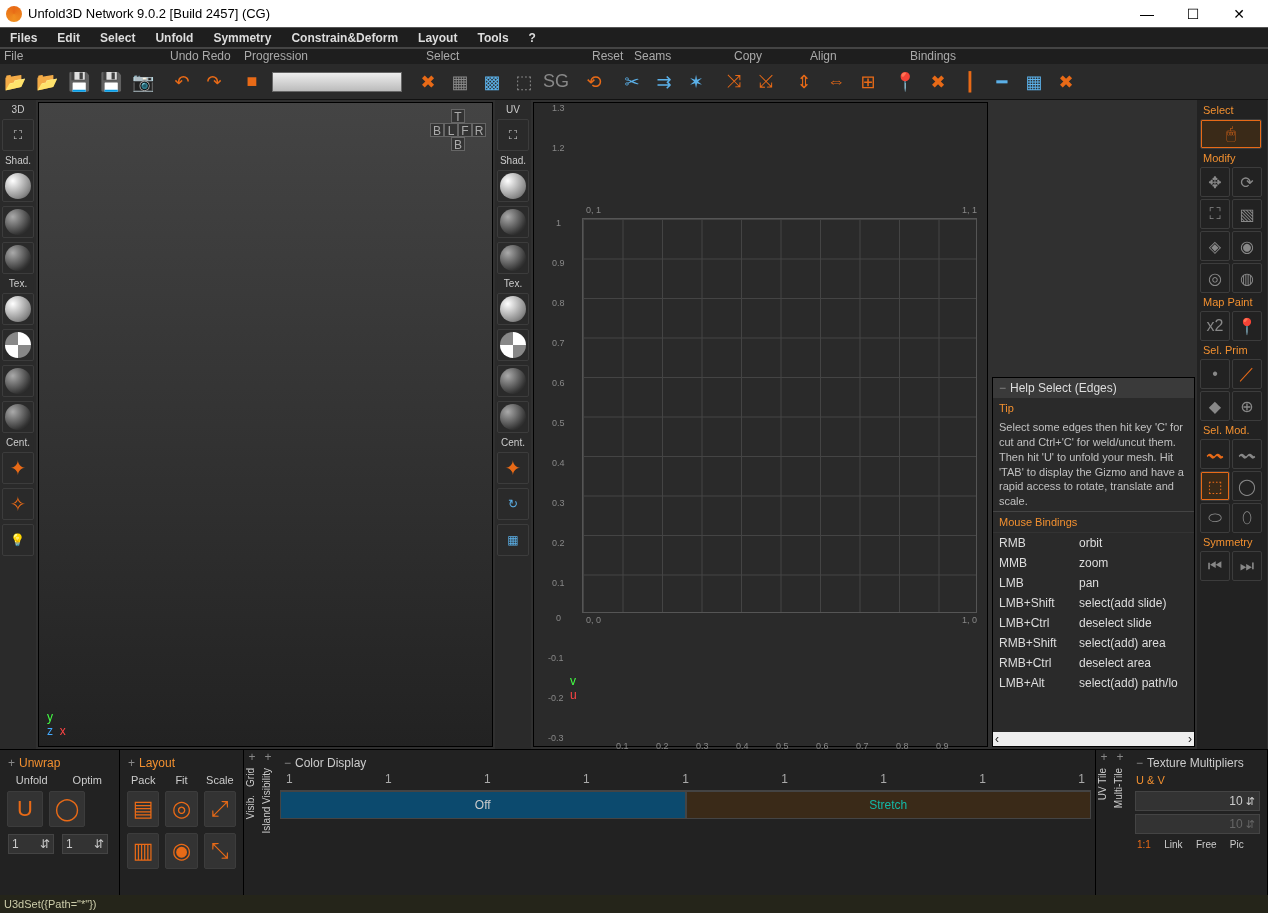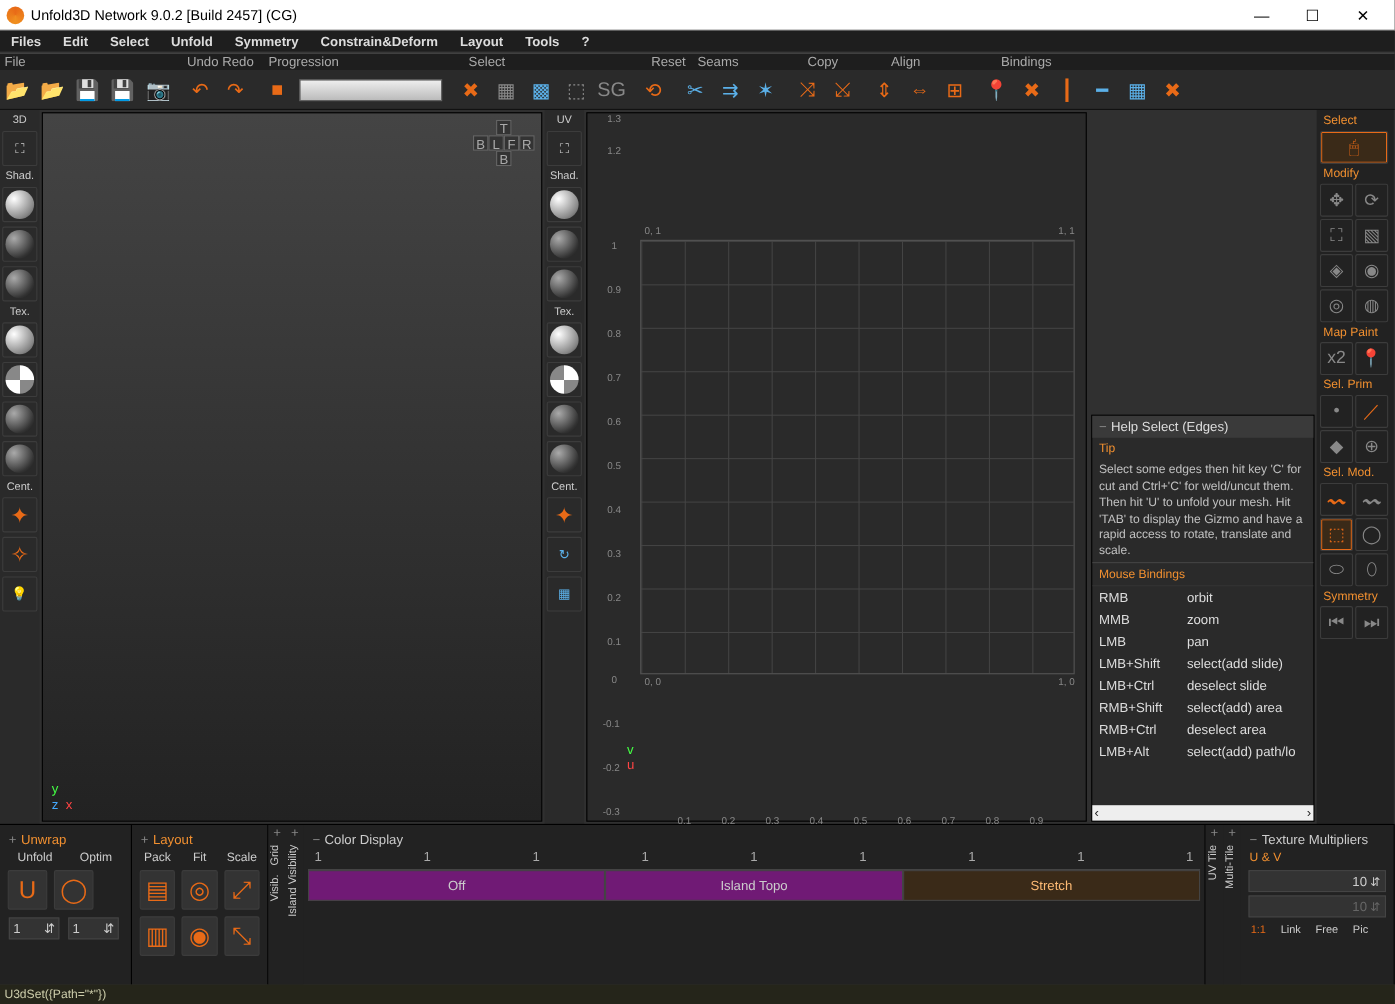--- a/index.html
+++ b/index.html
@@ -81,22 +81,22 @@
 .btab { flex: 1; text-align: center; font-size: 11px; padding: 2px 4px; color: #ccc; }
 .bbtn { width: 36px; height: 36px; border: 1px solid #3c3c3c; background: #333; margin: 3px; display: inline-flex; align-items: center; justify-content: center; color: #e86a17; font-size: 22px; border-radius: 2px; }
 .stepper { display: flex; align-items: center; width: 46px; height: 20px; background: #333; border: 1px solid #444; justify-content: space-between; padding: 0 3px; margin: 4px; font-size: 10px; color:#ccc;}
 
 .color-display { flex: 1; padding: 4px; }
 .cd-title { color: #ccc; font-size: 12px; padding: 2px 4px; }
 .cd-title::before{content:'−'; margin-right:4px; color:#888;}
 .stretch-bar { height: 30px; background: linear-gradient(#aaa,#888); border: 1px solid #555; text-align: center; line-height: 30px; color: #222; font-size: 12px; margin: 4px; }
 .ruler { display: flex; justify-content: space-between; margin: 0 6px; font-size: 10px; color: #aaa; }
 .cd-tabs { display: flex; border-top: 1px solid #444; margin-top: 4px; }
-.cd-tab { flex: 1; text-align: center; padding: 6px 0; font-size: 12px; border: 1px solid #444; background: #701a75;}
-.cd-tab.active { color:#fdba74; background:#3a2a18; }
+.cd-tab { flex: 1; text-align: center; padding: 6px 0; font-size: 12px; border: 1px solid #444; background: #0c4a6e;}
+.cd-tab.active { color:#14b8a6; background:#3a2a18; }
 
 .tex-mult { width: 140px; padding: 4px; }
 .tm-btn { display: inline-block; padding: 2px 5px; font-size: 10px; color: #ccc; }
 .tm-btn.on { color: #e86a17; }
 .tm-spin { display:flex; align-items:center; justify-content:flex-end; background:#333; border:1px solid #444; margin:3px; height:20px; padding:0 4px; font-size:11px; color:#ccc;}
 .tm-spin.dim { color:#666; }
 
 .vert-ribbon { width: 16px; background:#222; display:flex; flex-direction:column; }
 .vert-lbl { writing-mode: vertical-rl; transform: rotate(180deg); font-size:10px; color:#ccc; padding:4px 1px; }
 .plus-sm { color:#888; font-size:12px; text-align:center; }
@@ -276,21 +276,21 @@
   </div>
 
   <div class="viewportuv">
     <div class="uv-grid"></div>
     <div class="uv-label" style="left:52px;top:102px">0, 1</div>
     <div class="uv-label" style="right:10px;top:102px">1, 1</div>
     <div class="uv-label" style="left:52px;top:512px">0, 0</div>
     <div class="uv-label" style="right:10px;top:512px">1, 0</div>
 
     <div class="uv-label" style="left:18px;top:0px">1.3</div>
-    <div class="uv-label" style="left:18px;top:29px">1.2</div>
+    <div class="uv-label" style="left:18px;top:40px">1.2</div>
     <div class="uv-label" style="left:22px;top:115px">1</div>
     <div class="uv-label" style="left:18px;top:155px">0.9</div>
     <div class="uv-label" style="left:18px;top:195px">0.8</div>
     <div class="uv-label" style="left:18px;top:235px">0.7</div>
     <div class="uv-label" style="left:18px;top:275px">0.6</div>
     <div class="uv-label" style="left:18px;top:315px">0.5</div>
     <div class="uv-label" style="left:18px;top:355px">0.4</div>
     <div class="uv-label" style="left:18px;top:395px">0.3</div>
     <div class="uv-label" style="left:18px;top:435px">0.2</div>
     <div class="uv-label" style="left:18px;top:475px">0.1</div>
@@ -467,21 +467,20 @@
         <span>1</span>
         <span>1</span>
         <span>1</span>
         <span>1</span>
         <span>1</span>
         <span>1</span>
         <span>1</span>
     </div>
     <div class="cd-tabs">
       <div class="cd-tab">Off</div>
-      <div class="cd-tab">Island Topo</div>
       <div class="cd-tab active">Stretch</div>
     </div>
   </div>
 
   <div class="vert-ribbon">
     <div class="plus-sm">+</div>
     <div class="vert-lbl">UV Tile</div>
   </div>
   <div class="vert-ribbon">
     <div class="plus-sm">+</div>

